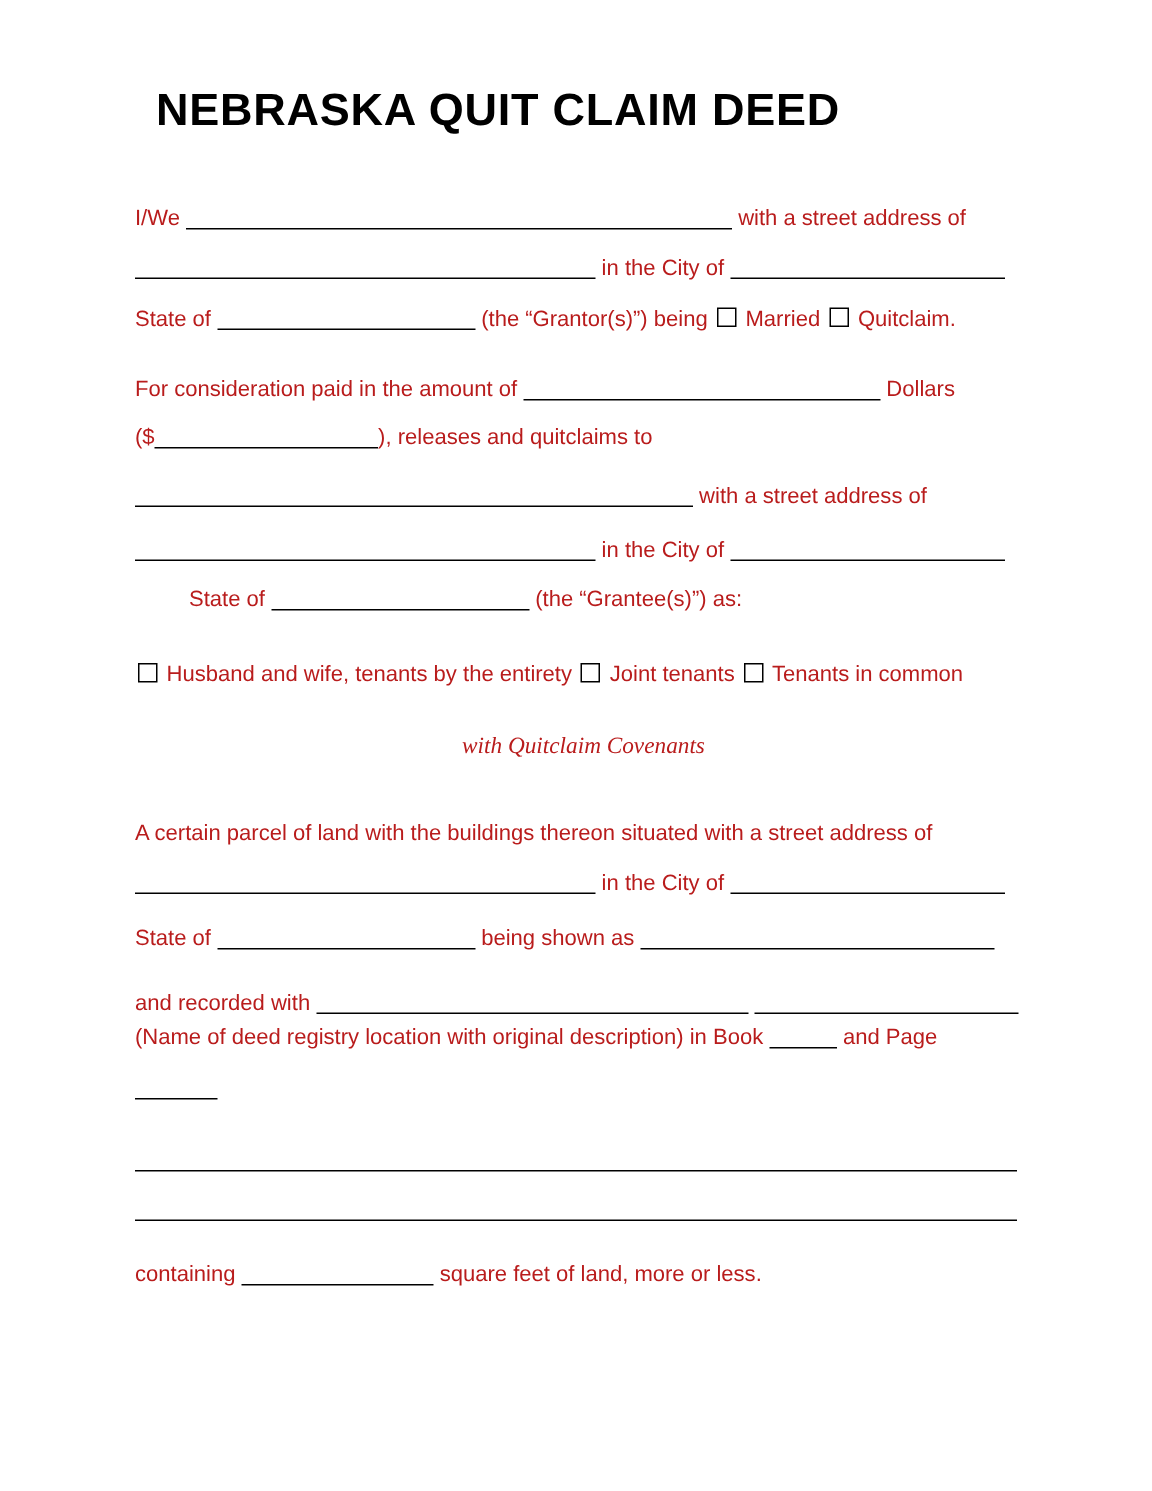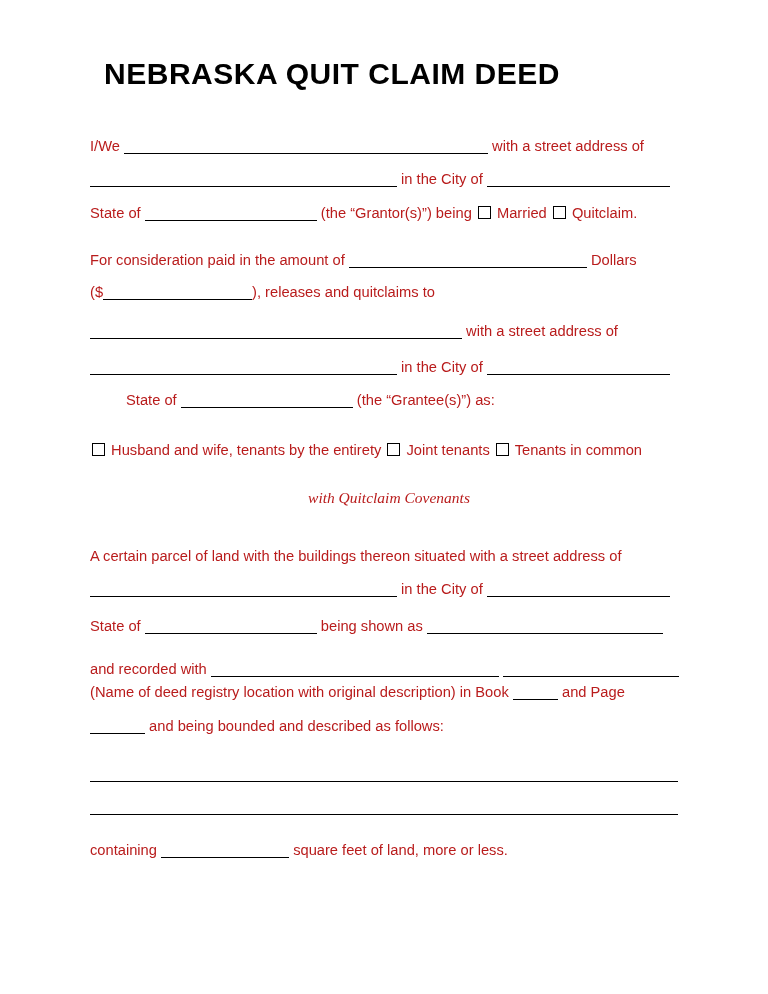--- a/index.html
+++ b/index.html
@@ -78,18 +78,18 @@
       <div class="line" style="top: 321px;"><span class="blank" style="width: 372px;"></span><span> with a street address of</span></div>
       <div class="line" style="top: 357px;"><span class="blank" style="width: 307px;"></span><span> in the City of </span><span class="blank" style="width: 183px;"></span></div>
       <div class="line" style="top: 390px; margin-left: 36px;"><span>State of </span><span class="blank" style="width: 172px;"></span><span> (the “Grantee(s)”) as:</span></div>
       <div class="line" style="top: 440px;"><span class="checkbox"></span><span> Husband and wife, tenants by the entirety </span><span class="checkbox"></span><span> Joint tenants </span><span class="checkbox"></span><span> Tenants in common</span></div>
       <div class="line covenants" style="top: 488px;"><span>with Quitclaim Covenants</span></div>
       <div class="line" style="top: 546px;"><span>A certain parcel of land with the buildings thereon situated with a street address of</span></div>
       <div class="line" style="top: 579px;"><span class="blank" style="width: 307px;"></span><span> in the City of </span><span class="blank" style="width: 183px;"></span></div>
       <div class="line" style="top: 584px; margin-top: 32px;"><span>State of </span><span class="blank" style="width: 172px;"></span><span> being shown as </span><span class="blank" style="width: 236px;"></span></div>
       <div class="line" style="top: 645px; margin-top: 14px;"><span>and recorded with </span><span class="blank" style="width: 288px;"></span><span> </span><span class="blank" style="width: 176px;"></span></div>
       <div class="line" style="top: 682px;"><span>(Name of deed registry location with original description) in Book </span><span class="blank" style="width: 45px;"></span><span> and Page</span></div>
-      <div class="line" style="top: 716px;"><span class="blank" style="width: 55px;"></span><span> and being bounded and described as follows:</span></div>
+      <div class="line" style="top: 716px;"><span class="blank" style="width: 55px;"></span></div>
       <div class="line" style="top: 764px;"><span class="blank" style="width: 588px;"></span></div>
       <div class="line" style="top: 797px;"><span class="blank" style="width: 588px;"></span></div>
       <div class="line" style="top: 840px;"><span>containing </span><span class="blank" style="width: 128px;"></span><span> square feet of land, more or less.</span></div>
     </div>
 </div>
 
 </body></html>

